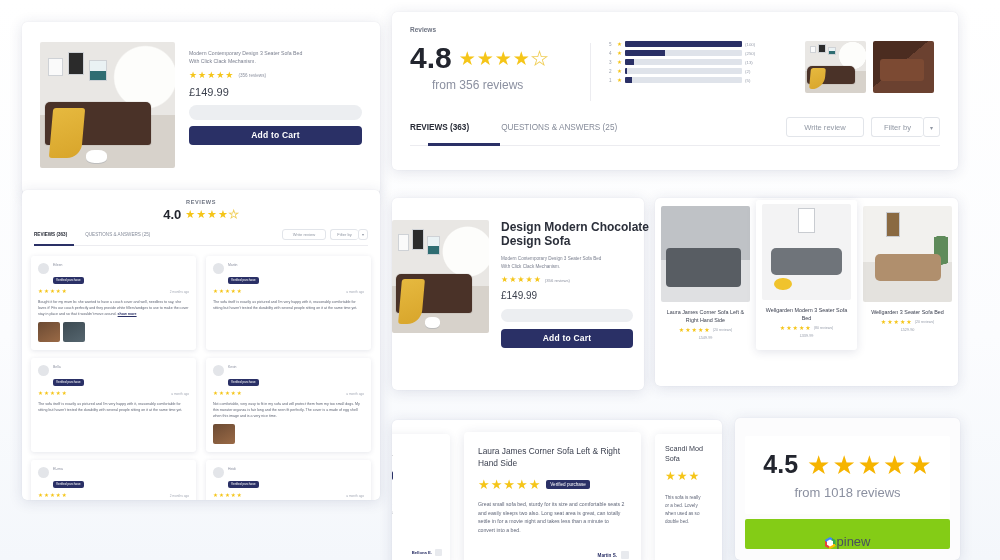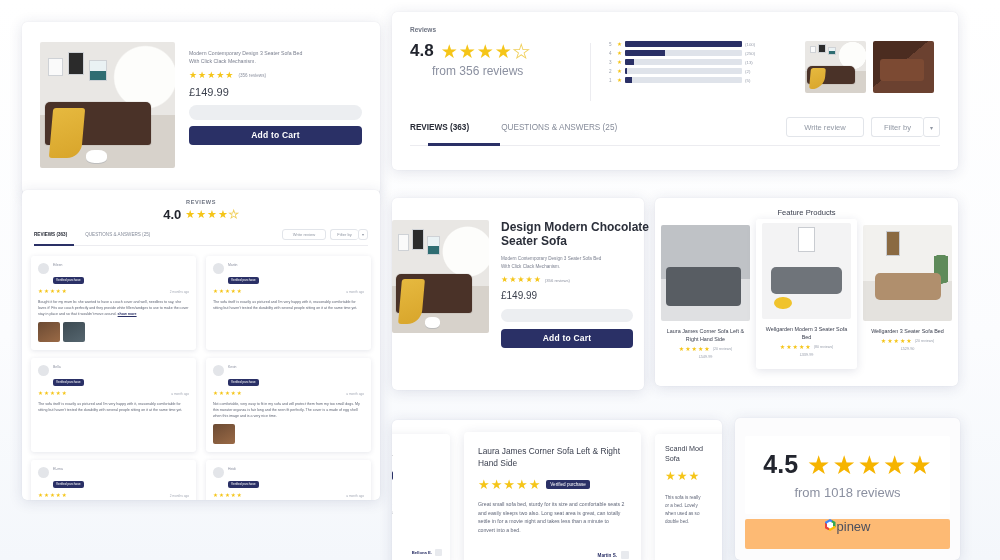--- a/index.html
+++ b/index.html
@@ -141,21 +141,21 @@
   </div>
 
   <div class="panel" style="left:392px; top:12px; width:566px; height:158px;">
     <div style="padding:14px 18px 0 18px;">
       <div style="font-size:6.5px; color:#6f7583; font-weight:700;">Reviews</div>
 
       <div style="display:flex; margin-top:8px;">
 
         <div style="width:170px;">
           <div style="display:flex; align-items:center; gap:7px;">
-            <span style="font-size:17px; font-weight:700; color:#22252e;">4.8</span>
+            <span style="font-size:30px; font-weight:700; color:#22252e;">4.8</span>
             <span class="stars" style="font-size:19px;">
               <span class="star">★</span>
                 <span class="star">★</span>
                 <span class="star">★</span>
                 <span class="star">★</span>
                 <span class="star empty">★</span>
             </span>
           </div>
           <div style="font-size:12px; color:#8b90a0; margin-top:3px; padding-left:22px;">from 356 reviews</div>
         </div>
@@ -378,42 +378,41 @@
       <div class="ph room1" style="width:97px; height:113px; flex:none; margin-left:0;">
         <div class="frames">
             <i></i>
             <i></i>
             <i></i>
           </div>
         <div class="cup"></div>
       </div>
       <div style="flex:1; min-width:0; padding-right:0;">
         <div class="ttl" style="font-size:12px; line-height:14px; white-space:nowrap;">Design Modern Chocolate</div>
-        <div class="ttl" style="font-size:12px; line-height:14px;">Seater Sofa</div>
+        <div class="ttl" style="font-size:12px; line-height:14px;">Design Sofa</div>
         <div style="font-size:4.6px; color:#7c8190; margin-top:7px; line-height:7.5px; white-space:nowrap;">Modern Contemporary Design 3 Seater Sofa Bed</div>
         <div style="font-size:4.6px; color:#7c8190; line-height:7.5px; white-space:nowrap;">With Click Clack Mechanism.</div>
         <div style="display:flex; align-items:center; gap:4px; margin-top:6px;">
           <span class="stars" style="font-size:8px;">
             <span class="star">★</span>
               <span class="star">★</span>
               <span class="star">★</span>
               <span class="star">★</span>
               <span class="star">★</span>
           </span>
           <span style="font-size:4.2px; color:#8d92a0;">(356 reviews)</span>
         </div>
         <div style="font-size:10px; color:#3a3f4c; margin-top:6px;">£149.99</div>
         <div class="field-box" style="height:13px; margin-top:8px; width:132px;"></div>
         <div class="btn-cart" style="height:19px; line-height:19px; font-size:8.5px; margin-top:7px; width:132px;">Add to Cart</div>
       </div>
     </div>
   </div>
 
   <div class="panel" style="left:655px; top:198px; width:303px; height:188px;">
-    <div style="text-align:center; padding-top:10px; font-size:7.6px; color:#3c4150;">Feature Products</div>
     <div id="feature-list" style="display:flex; gap:0; padding:8px 0 0 0; align-items:flex-start;">
         <div style="flex: 1 1 0%; text-align: center; padding: 0px 6px;">
           <div class="ph grey-corner" style="width:100%;height:96px;"></div>
           <div style="font-size:5.4px;color:#3c4150;line-height:8px;margin-top:6px;">Laura James Corner Sofa Left &amp; Right Hand Side</div>
           <div style="display:flex;align-items:center;justify-content:center;gap:3px;margin-top:3px;">
             <span class="stars" style="font-size:6px;">
               <span class="star">★</span>
               <span class="star">★</span>
               <span class="star">★</span>
               <span class="star">★</span>
@@ -521,19 +520,19 @@
         <span class="stars" style="font-size:26px; gap:2px;">
           <span class="star" style="color:#f6b400;">★</span>
             <span class="star" style="color:#f6b400;">★</span>
             <span class="star" style="color:#f6b400;">★</span>
             <span class="star" style="color:#f6b400;">★</span>
             <span class="star" style="color:#f6b400;">★</span>
         </span>
       </div>
       <div style="font-size:13px; color:#8b90a0; margin-top:6px;">from 1018 reviews</div>
     </div>
-    <div style="background:#fdba74; margin:5px 10px 0 10px; height:30px; border-radius:2px;
-                display:flex; align-items:flex-start; justify-content:center; gap:1px;">
+    <div style="background:#84cc16; margin:5px 10px 0 10px; height:30px; border-radius:2px;
+                display:flex; align-items:flex-end; justify-content:center; gap:1px;">
       <span class="opinew-hex"></span>
       <span style="font-size:13px; color:#4a4f5e;">pinew</span>
     </div>
   </div>
 </div>
 
 </body></html>

